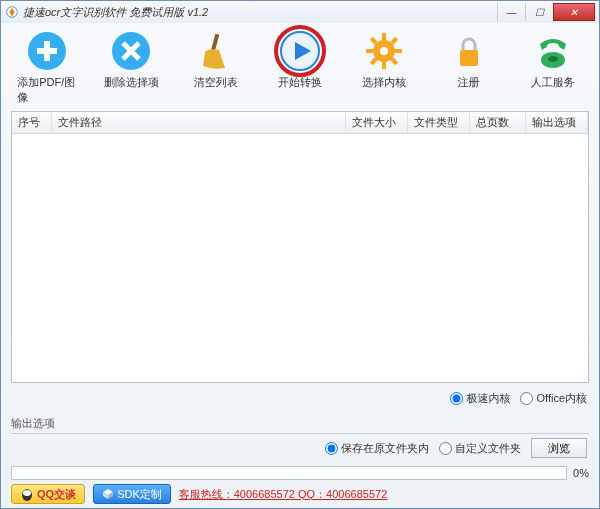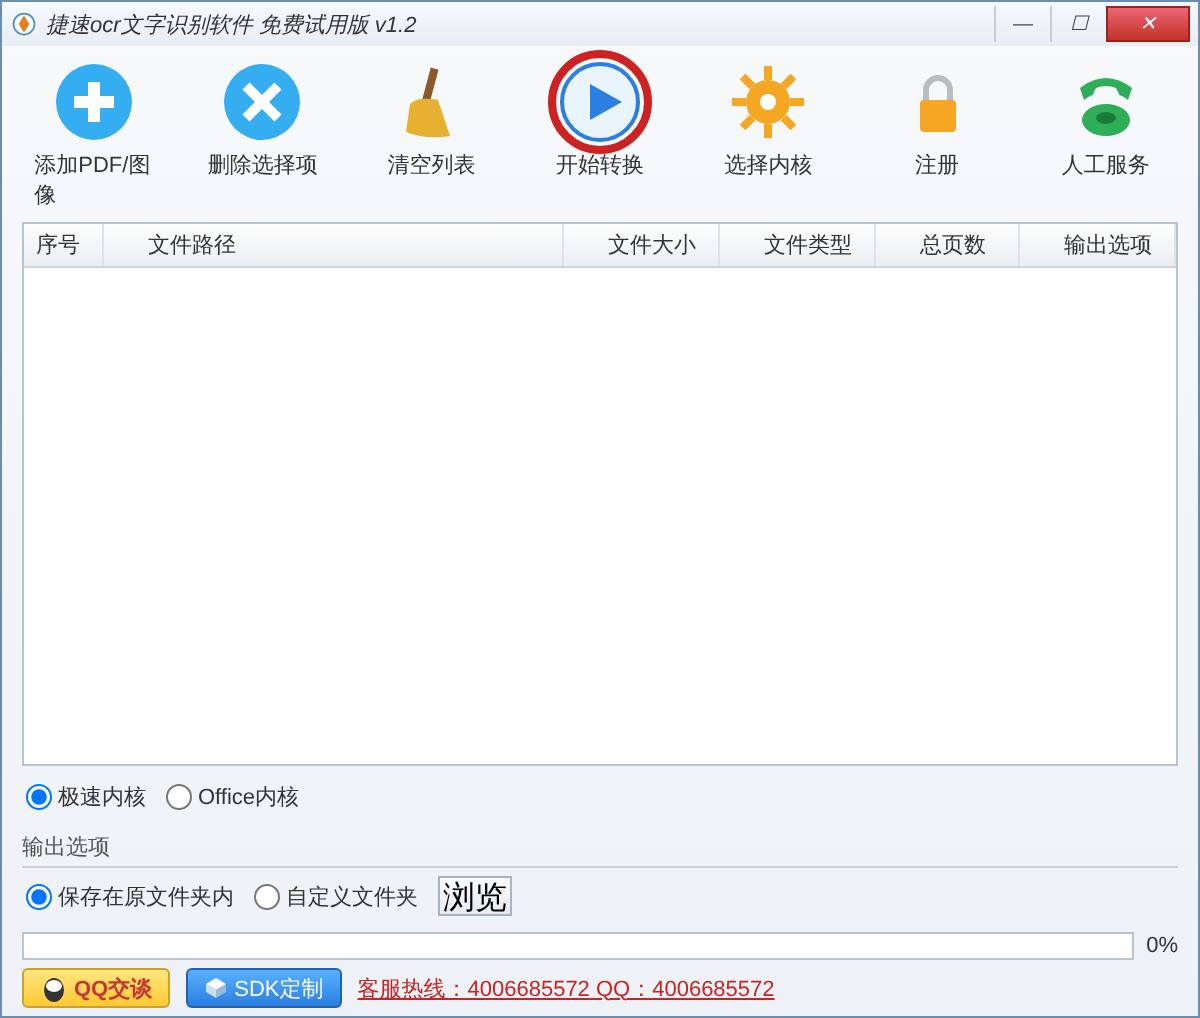--- a/index.html
+++ b/index.html
@@ -9,30 +9,30 @@
   .titlebar .app-icon { width: 14px; height: 14px; margin-right: 4px; }
   .titlebar .spacer { flex: 1; }
   .winbtn { width: 28px; height: 18px; display: inline-flex; align-items: center; justify-content: center; border-left: 1px solid #ccc; font-size: 10px; color:#444;}
   .winbtn.close { background: linear-gradient(#e67,#c13226); color:#fff; width:42px; border:1px solid #9a2218;}
   .toolbar { display: flex; justify-content: space-around; padding: 6px 4px 4px 4px; }
   .tbtn { width: 60px; display: flex; flex-direction: column; align-items: center; font-size: 11px; color:#333; cursor:pointer; position:relative;}
   .tbtn .ticon { width: 44px; height: 44px; display:flex; align-items:center; justify-content:center; }
   .tbtn span.lbl { margin-top: 2px; }
   .highlight-ring { position:absolute; top:-4px; left:4px; width:52px; height:52px; border:4px solid #c22; border-radius:50%; pointer-events:none;}
   .content { margin: 2px 10px; height: 272px; border:1px solid #b8c4d0; background:#fff; }
-  .thead { display:flex; background:linear-gradient(#fdfdfd,#ebeef2); border-bottom:1px solid #cfd6de; font-size:11px; color:#333;gap:16px;}
+  .thead { display:flex; background:linear-gradient(#fdfdfd,#ebeef2); border-bottom:1px solid #cfd6de; font-size:11px; color:#333;}
   .thead div { padding:3px 6px; border-right:1px solid #dfe3e8;}
   .c-seq{width:40px}.c-path{flex:1}.c-size{width:62px}.c-type{width:62px}.c-pages{width:56px}.c-prog{width:62px;border-right:none}
   .section { margin: 4px 10px; font-size:11px; color:#333;}
   .section .hdr { border-bottom:1px solid #c8d0d8; padding:2px 0; color:#555;}
-  .optrow { display:flex; align-items:center; gap:10px; padding:4px 2px;}
+  .optrow { display:flex; align-items:center; gap:10px; padding:4px 2px;justify-content:flex-end;}
   .optrow label { display:flex; align-items:center; gap:3px;}
   input[type=radio]{margin:0}
   .pathbox { flex:1; height:18px; border:1px solid #b8c4d0; background:#fafbfc; font-size:11px; color:#888; padding:1px 4px;}
-  .browse { width:37px; height:20px; border:1px solid #a8b4c0; background:linear-gradient(#fafbfc,#e6eaee); font-size:16px;}
+  .browse { width:56px; height:20px; border:1px solid #a8b4c0; background:linear-gradient(#fafbfc,#e6eaee); font-size:11px;}
   .progress-row { margin:2px 10px 4px 10px; display:flex; align-items:center; gap:6px;}
   .progress-bar { flex:1; height:14px; border:1px solid #b8c4d0; background:#fff;}
   .pct { font-size:11px; color:#333;}
   .footer { margin:0 10px 6px 10px; display:flex; align-items:center; gap:8px; font-size:11px;}
   .pillbtn { height:20px; border-radius:3px; border:1px solid #888; padding:0 8px; display:inline-flex; align-items:center; gap:3px; font-size:11px; cursor:pointer;}
   .pill-qq { background:linear-gradient(#ffe680,#ffc933); border-color:#c9a227; color:#5a3;}
   .pill-qq .lbl{color:#c33; font-weight:bold}
   .pill-sdk { background:linear-gradient(#5ab0ff,#2a7fe0); border-color:#1f63b0; color:#fff;}
   .hotline { color:#c22; text-decoration:underline;}
 </style>

